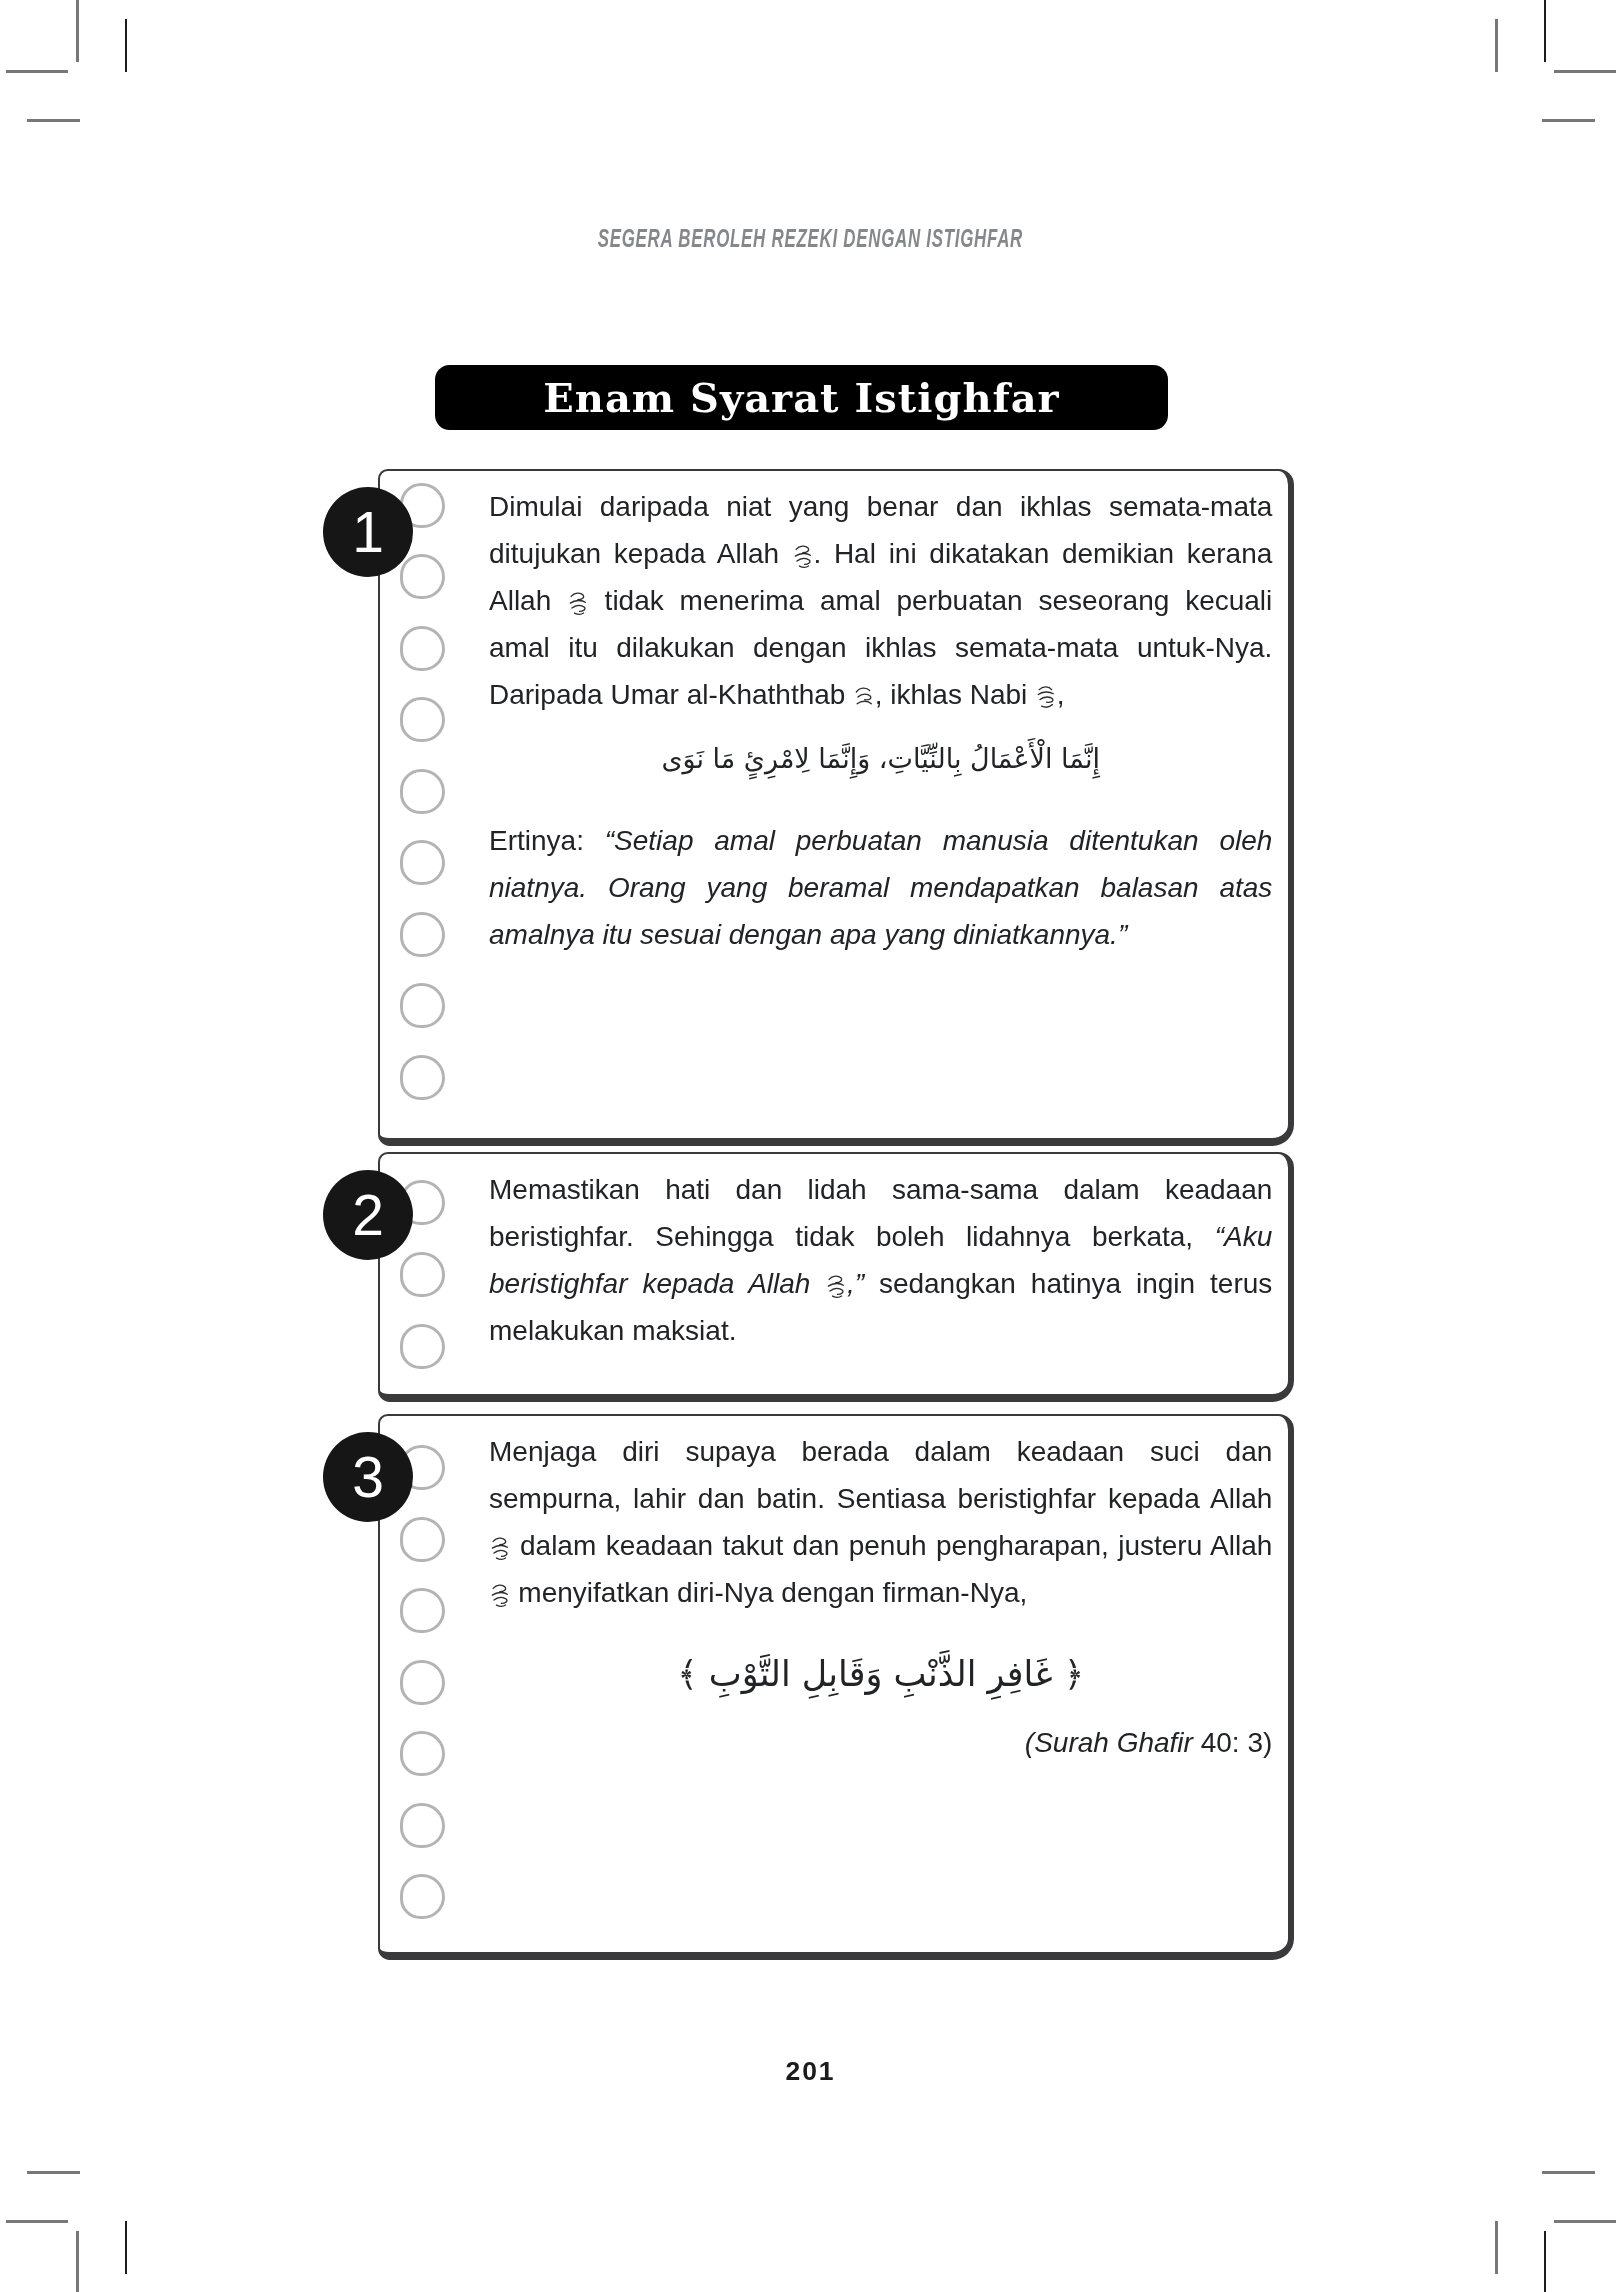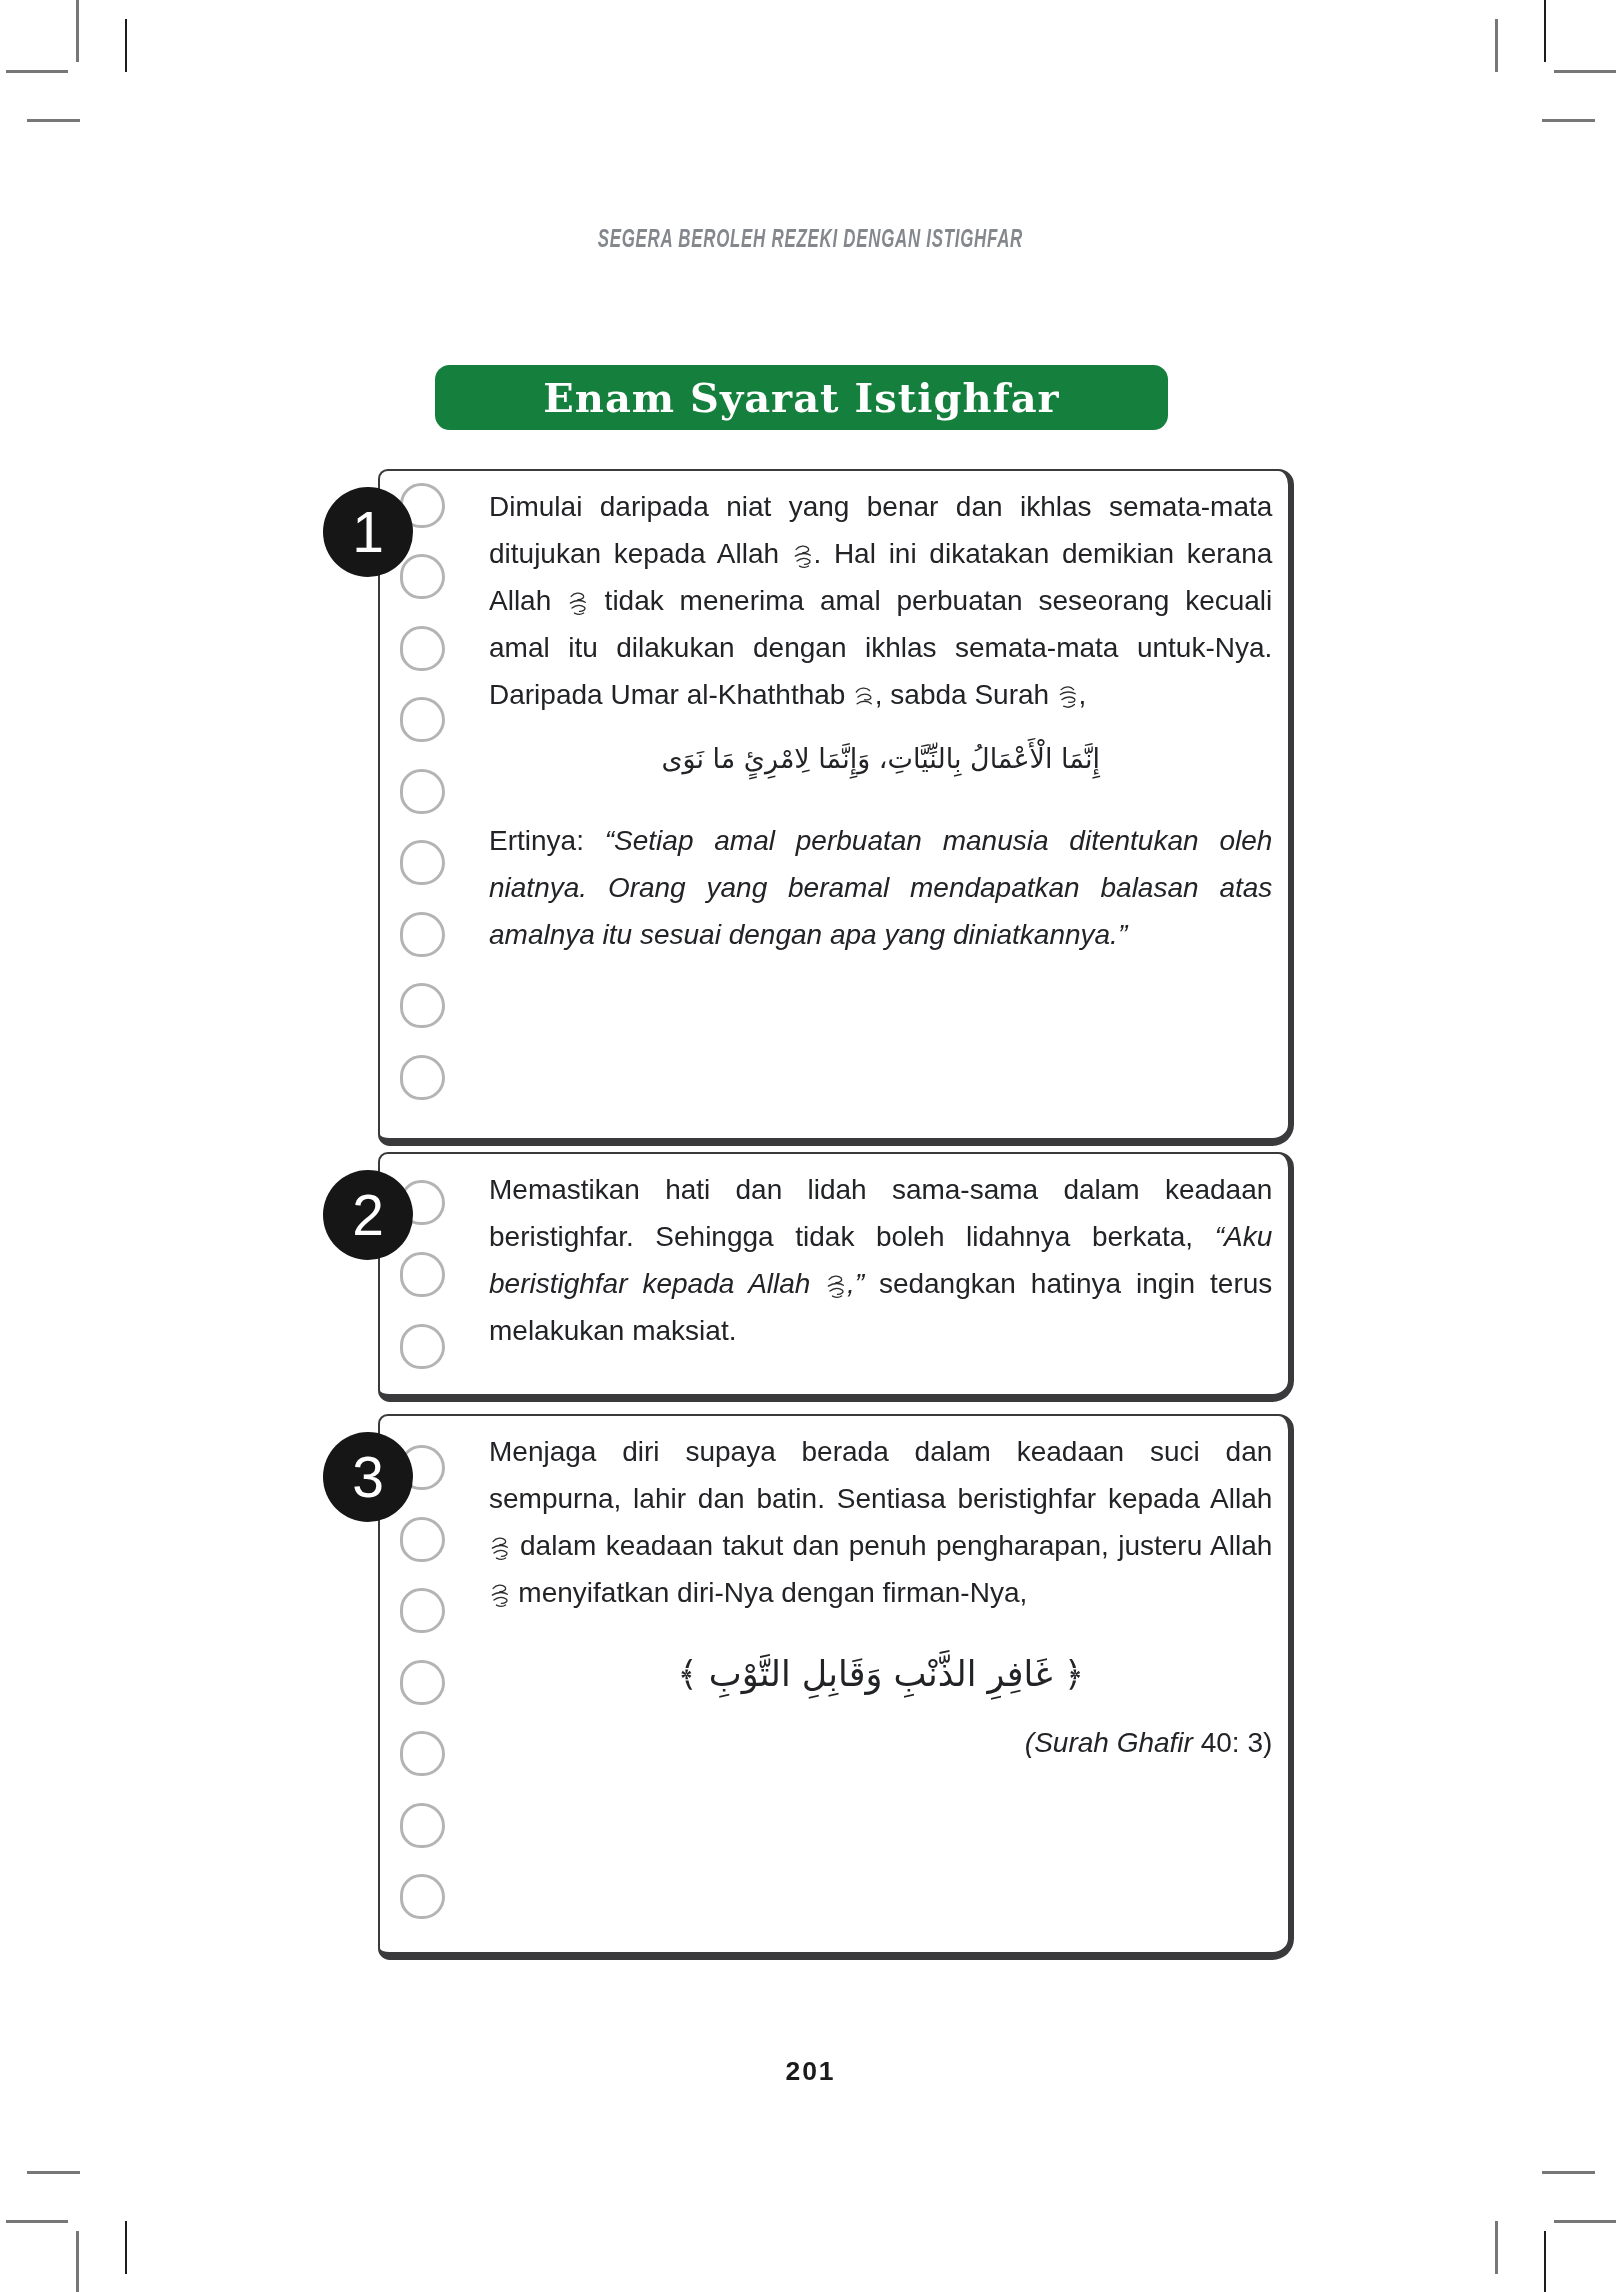--- a/index.html
+++ b/index.html
@@ -91,21 +91,21 @@
 
 <div class="cm gray" style="left:1542px;top:2171px;width:53px;height:2.9px;"></div>
 <div class="cm gray" style="left:1554px;top:2220px;width:62px;height:2.9px;"></div>
 <div class="cm gray" style="left:1495px;top:2221px;width:2.9px;height:53px;"></div>
 <div class="cm dark" style="left:1544px;top:2231px;width:2px;height:62px;"></div>
 
 <div class="running-head">
   <span>SEGERA BEROLEH REZEKI DENGAN ISTIGHFAR</span>
 </div>
 
-<div class="banner" style="background: #15803d;">
+<div class="banner" style="background: #000000;">
   <span class="t">Enam Syarat Istighfar</span>
 </div>
 
 <div class="nbox" id="box1">
   <div class="badge" style="background: rgb(22, 22, 22);">
     <span>1</span>
   </div>
   <div class="holes">
       <div class="hole"></div>
       <div class="hole"></div>
@@ -131,21 +131,21 @@
             <path d="M4 16 C10 12,18 12,22 15"></path>
             <path d="M6 22 C11 18,17 18,21 21 C23 23,20 26,15 26"></path>
             <path d="M9 28 C13 30,17 30,20 28"></path>
           </g>
         </svg><span> tidak menerima amal perbuatan seseorang kecuali amal itu dilakukan dengan ikhlas semata-mata untuk-Nya. Daripada Umar al-Khaththab </span><svg class="hon" viewBox="0 0 26 30">
           <g fill="none" stroke="currentColor" stroke-width="1.6" stroke-linecap="round">
             <path d="M4 10 C8 4,16 4,20 8"></path>
             <path d="M6 16 C11 11,18 12,21 15 C23 18,19 20,14 19"></path>
             <path d="M5 24 C10 20,18 20,22 24"></path>
           </g>
-        </svg><span>, sabda Surah </span><svg class="hon" viewBox="0 0 26 30">
+        </svg><span>, ikhlas Nabi </span><svg class="hon" viewBox="0 0 26 30">
           <g fill="none" stroke="currentColor" stroke-width="1.6" stroke-linecap="round">
             <path d="M5 7 C10 2,17 3,20 7"></path>
             <path d="M4 13 C9 9,17 9,22 12"></path>
             <path d="M6 19 C11 15,18 15,21 18 C23 21,19 23,14 22"></path>
             <path d="M8 27 C13 29,18 28,21 25"></path>
           </g>
         </svg><span>,</span></p>
     <p class="arabic">إِنَّمَا الْأَعْمَالُ بِالنِّيَّاتِ، وَإِنَّمَا لِامْرِئٍ مَا نَوَى</p>
     <p class="ertinya"><span>Ertinya: </span><span class="it">“Setiap amal perbuatan manusia ditentukan oleh niatnya. Orang yang beramal mendapatkan balasan atas amalnya itu sesuai dengan apa yang diniatkannya.”</span></p>
   </div>

